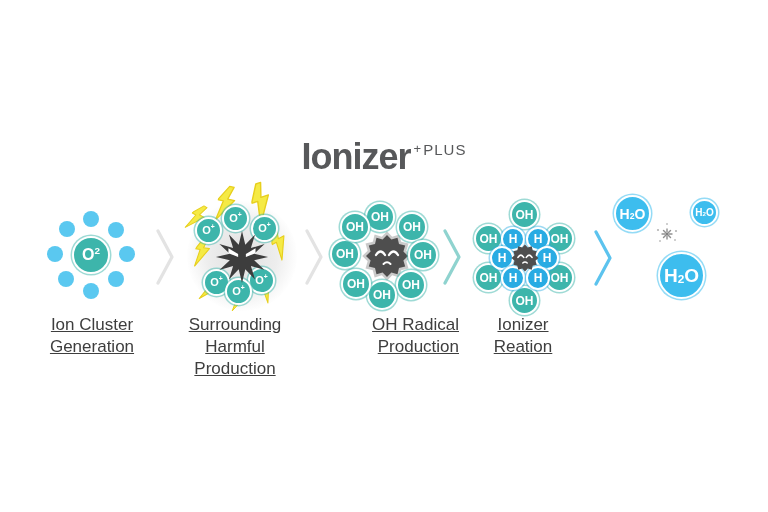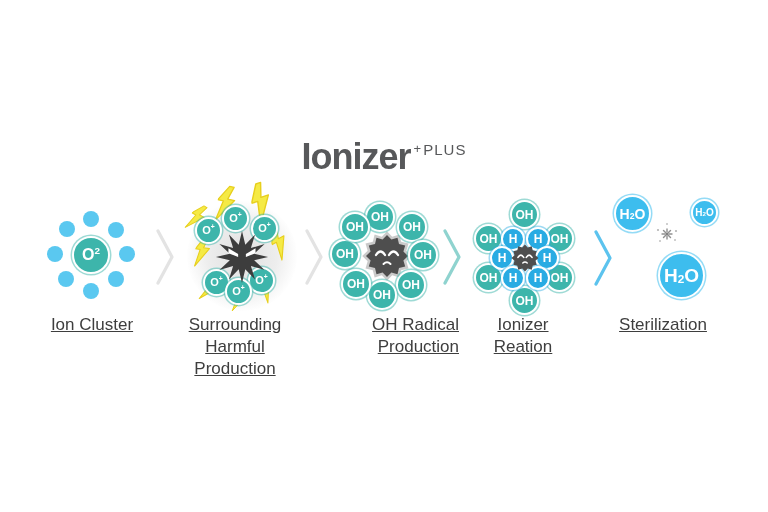--- a/index.html
+++ b/index.html
@@ -52,20 +52,21 @@
     <div class="dot" style="left:83px;top:283px;width:16px;height:16px;"></div>
     <div class="dot" style="left:58px;top:271px;width:16px;height:16px;"></div>
     <div class="dot" style="left:47px;top:246px;width:16px;height:16px;"></div>
     <div class="dot" style="left:59px;top:221px;width:16px;height:16px;"></div>
     <div class="circle teal" style="left:72px;top:236px;width:38px;height:38px;font-size:16px;">
       <span>O</span>
         <sup>2</sup>
     </div>
     <div class="stage-label" style="left:12px;">
       <div>Ion Cluster</div>
+      <div>Generation</div>
     </div>
   </div>
 
   <svg class="abs chev" style="left:154px;top:227px;" width="22" height="60" viewBox="0 0 22 60">
     <path d="M4,4 L18,30 L4,56" stroke="#e3e3e3"></path>
   </svg>
 
   <div class="layer">
     <div class="glow" style="left:187px;top:201px;width:110px;height:110px;"></div>
 
@@ -265,18 +266,15 @@
           <line x1="1.5" y1="-1.5" x2="3.5" y2="-3.5"></line>
       </g>
       <circle cx="0" cy="0" r="1.6" fill="#808080"></circle>
       <circle cx="-9" cy="-4" r="1.1" fill="#b5b5b5"></circle>
       <circle cx="9" cy="-3" r="1.1" fill="#b5b5b5"></circle>
       <circle cx="-7" cy="7" r="1" fill="#c0c0c0"></circle>
       <circle cx="8" cy="6" r="1" fill="#c0c0c0"></circle>
       <circle cx="0" cy="-10" r="1" fill="#c0c0c0"></circle>
     </svg>
 
-    <div class="stage-label" style="left:583px;">
-      <div>Sterilization</div>
-    </div>
   </div>
 
 </div>
 
 </body></html>

